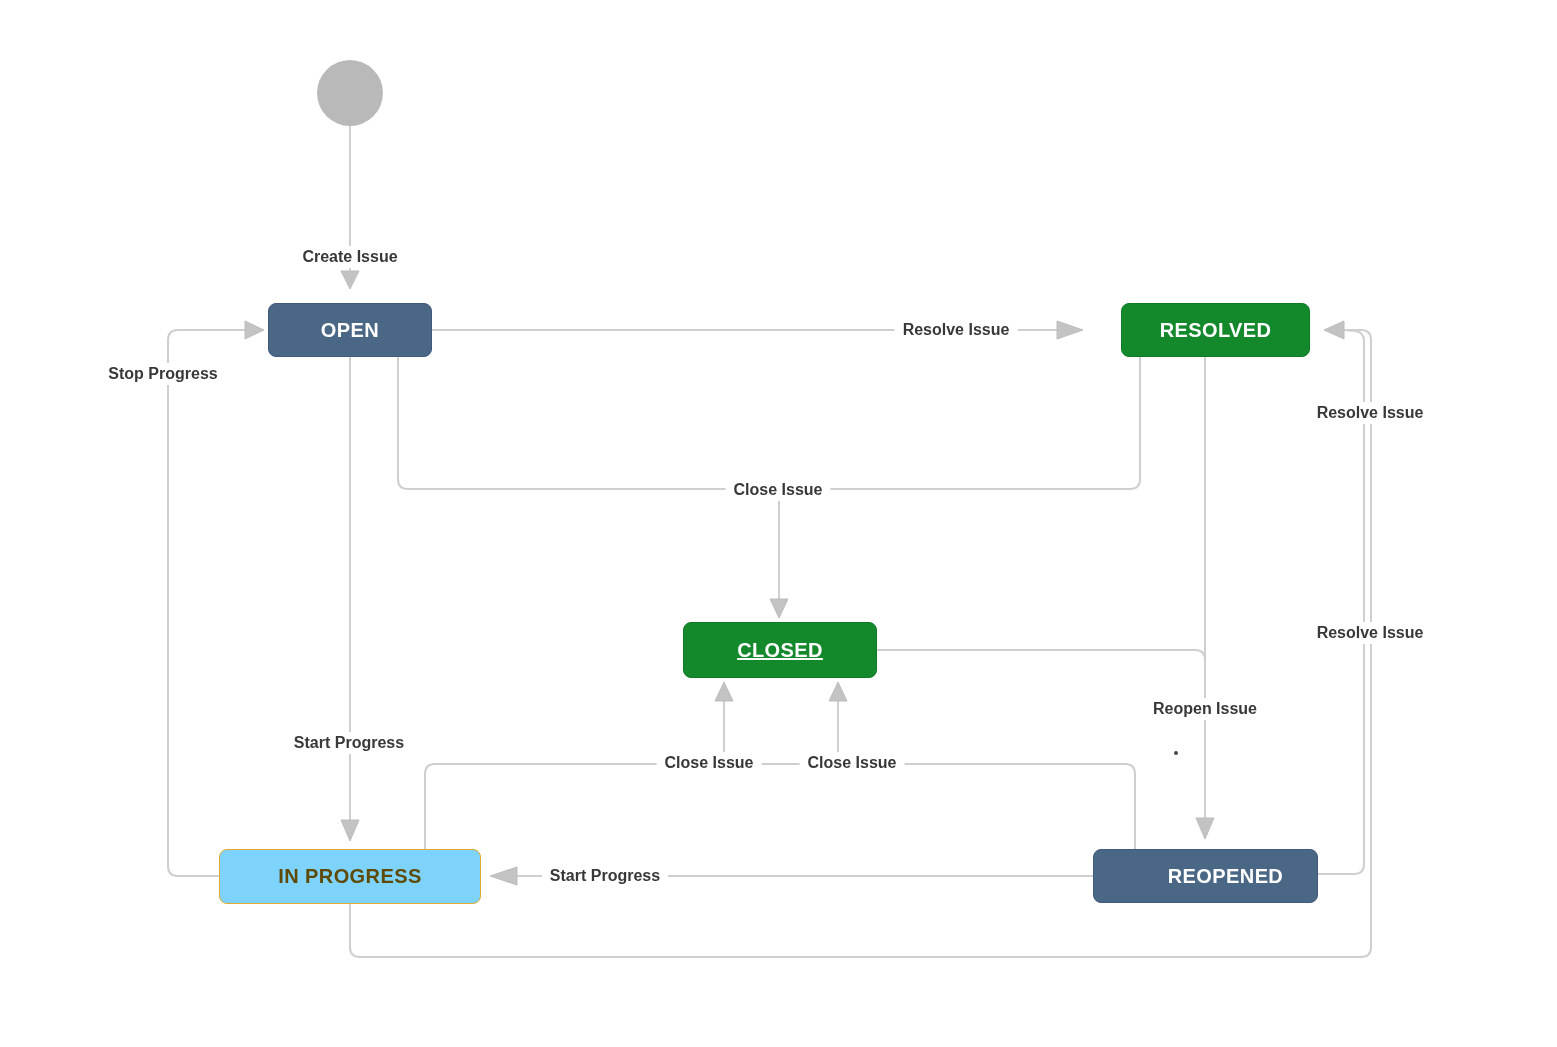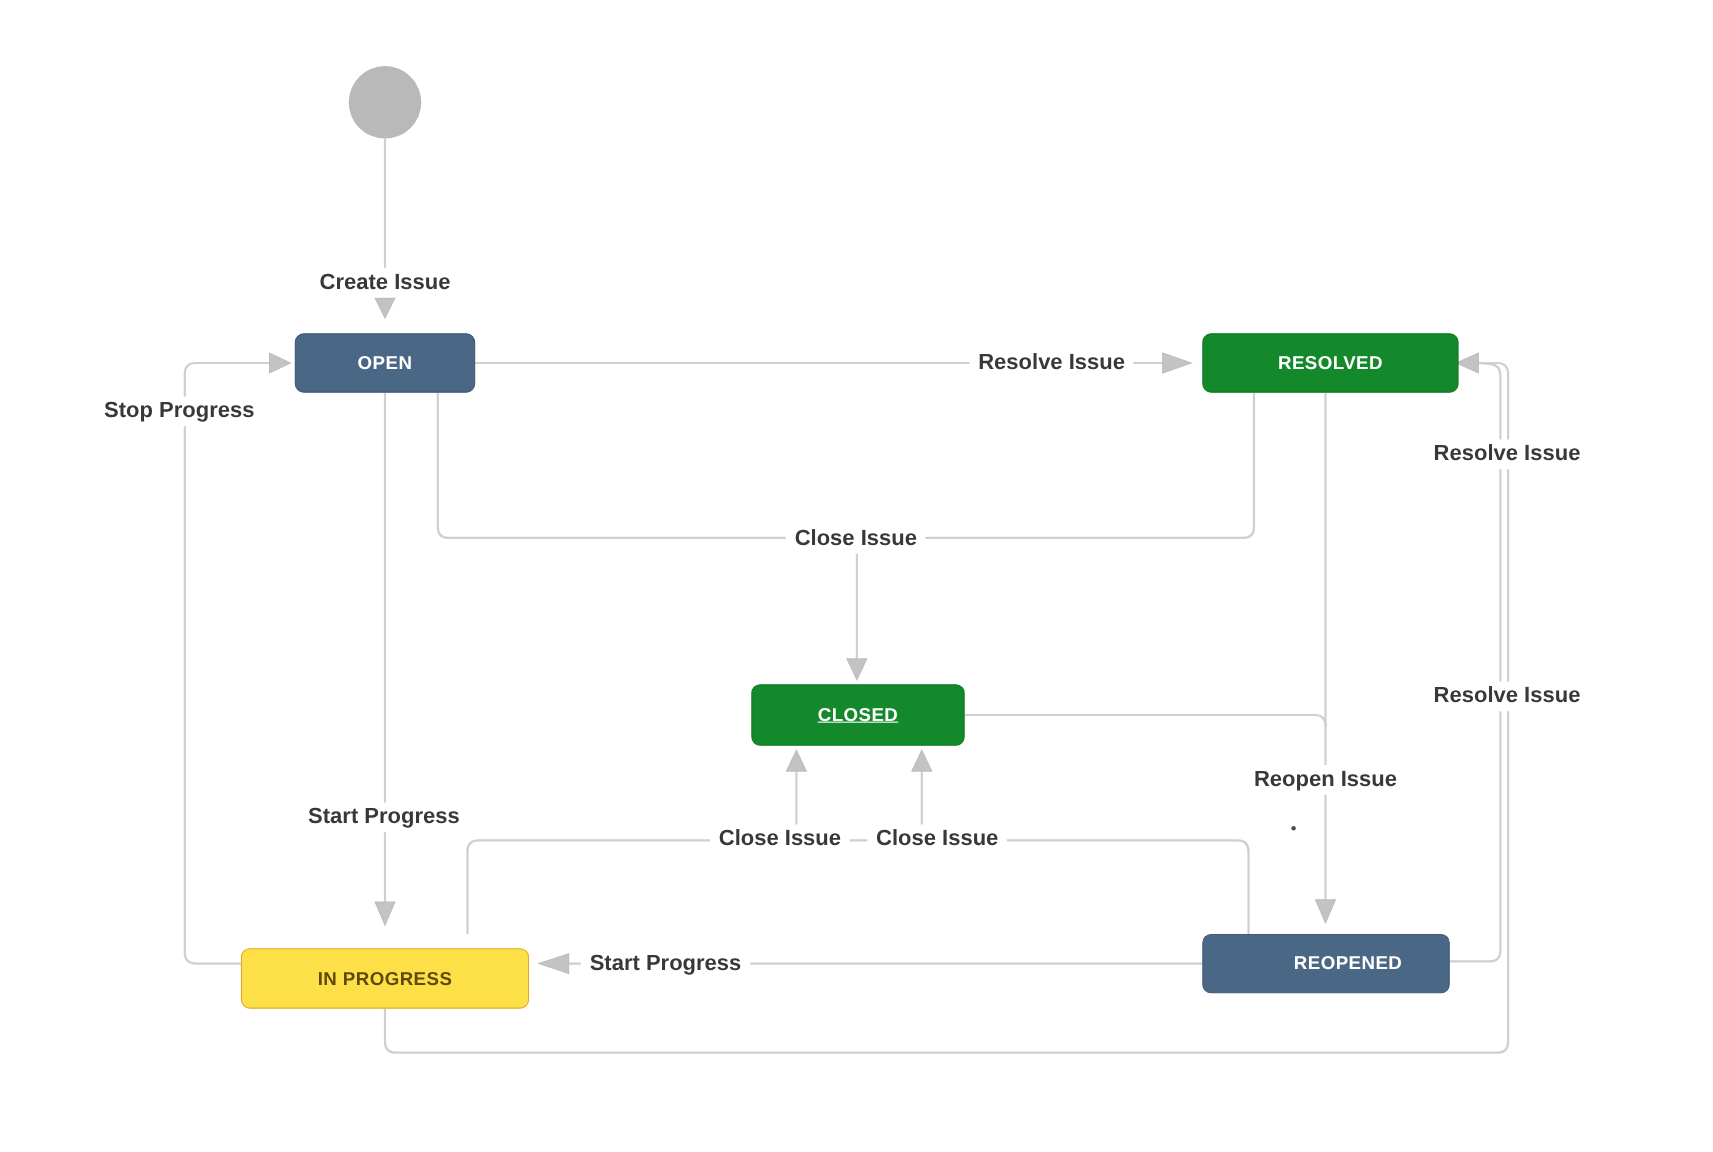--- a/index.html
+++ b/index.html
@@ -10,37 +10,37 @@
     overflow:hidden;
     font-family:"Liberation Sans",sans-serif;
   }
   #wires{position:absolute;left:0;top:0;z-index:1;}
   #wires path{stroke:#cfcfcf;stroke-width:2;fill:none;}
   #wires polygon{fill:#c3c3c3;stroke:#bdbdbd;stroke-width:1;}
   .node{
     position:absolute;z-index:3;
     display:flex;align-items:center;justify-content:center;
     border-radius:8px;box-sizing:border-box;
-    font-weight:bold;font-size:17px;letter-spacing:0.4px;
+    font-weight:bold;font-size:20px;letter-spacing:0.4px;
     cursor:default;
   }
   .node.blue{background:#4a6785;border:1px solid #41597a;color:#ffffff;}
   .node.green{background:#14892c;border:1px solid #0f7a26;color:#ffffff;}
-  .node.yellow{background:#fde047;border:1px solid #e2ab2d;color:#5e4a05;margin-top:13px;}
+  .node.yellow{background:#7dd3fc;border:1px solid #e2ab2d;color:#5e4a05;}
   .start-circle{
     position:absolute;z-index:3;
     width:66px;height:66px;border-radius:50%;
     background:#b9b9b9;
   }
   .tlabel{
     position:absolute;z-index:2;
     transform:translate(-50%,-50%);
     background:#ffffff;
     padding:2px 8px;
-    font-weight:bold;font-size:20px;color:#383838;
+    font-weight:bold;font-size:16px;color:#383838;
     white-space:nowrap;text-align:center;
   }
   .label-dot{
     position:absolute;z-index:2;
     width:4px;height:4px;border-radius:50%;
     background:#4a4a4a;
     transform:translate(-50%,-50%);
   }
 </style>
 </head>
@@ -83,21 +83,21 @@
 
     <path d="M1318,874 L1354,874 Q1364,874 1364,864 L1364,341 Q1364,332 1355,331 L1344,330"></path>
     <polygon points="1344,321 1344,339 1324,330"></polygon>
   </svg>
 
   <div class="start-circle" style="left:317px;top:60px;"></div>
 
   <div class="node blue" style="left:268px;top:303px;width:164px;height:54px;">
     <span>OPEN</span>
   </div>
-  <div class="node green" style="left:1093px;top:303px;width:233px;height:54px;">
+  <div class="node green" style="left:1121px;top:303px;width:189px;height:54px;">
     <span>RESOLVED</span>
   </div>
   <div class="node green" style="left:683px;top:622px;width:194px;height:56px;text-decoration:underline;">
     <span>CLOSED</span>
   </div>
   <div class="node yellow" style="left:219px;top:849px;width:262px;height:55px;">
     <span>IN PROGRESS</span>
   </div>
   <div class="node blue" style="left:1093px;top:849px;width:225px;height:54px;padding-left:40px;">
     <span>REOPENED</span>

